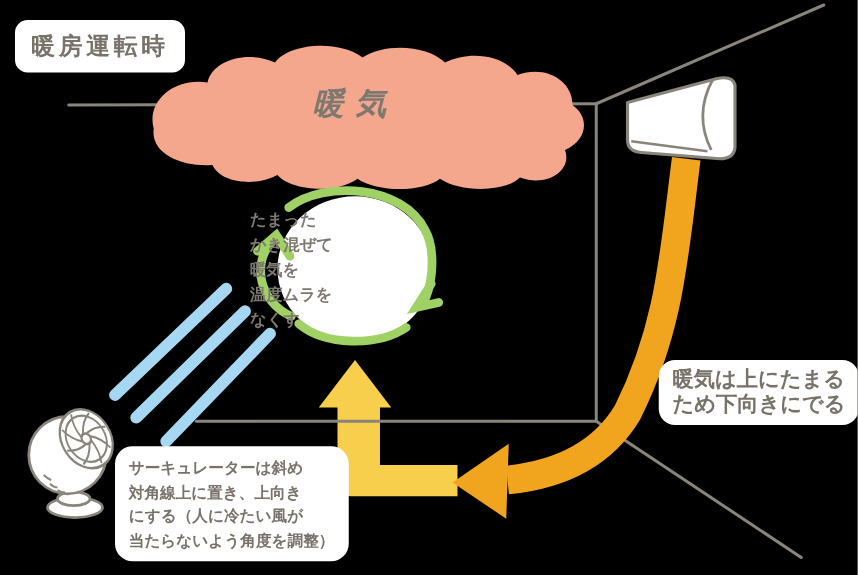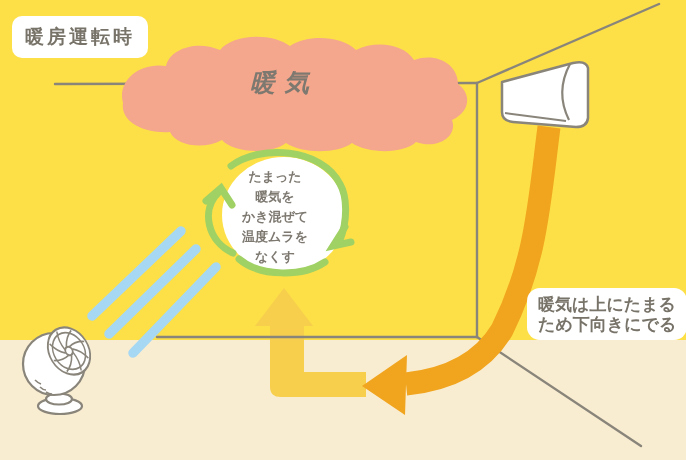--- a/index.html
+++ b/index.html
@@ -3,22 +3,22 @@
 <meta charset="utf-8">
 <style>
   html,body{margin:0;padding:0;}
   body{
     width:686px;height:460px;
     font-family:"DejaVu Sans",sans-serif;
     background:#F9EDD1;
     overflow:hidden;
   }
   .stage{
-    position:relative;width:686px;height:340px;
-    background:#fde047;
+    position:relative;width:686px;height:460px;
+    background:#000000;
     color:#787369;
   }
   .stage svg.art{position:absolute;left:0;top:0;}
   .note-box{
     position:absolute;
     background:#FFFFFF;
     border-radius:12px;
     color:#787369;
     font-weight:700;
   }
@@ -34,21 +34,21 @@
     left:250px;top:66px;
     font-size:25px;
     letter-spacing:9px;
     font-weight:700;
     color:#7d7870;
     font-style:italic;
   }
   .cycle-text{
     position:absolute;
     left:200px;top:167px;width:150px;
-    text-align:center;
+    text-align:left;
     font-size:13px;
     line-height:20px;
     font-weight:700;
     color:#7d7870;
   }
   .ac-note{
     left:527px;top:288px;
     padding:6px 11px;
     font-size:17px;
     line-height:20px;
@@ -160,25 +160,31 @@
   </svg>
 
   <div class="note-box title-box">
     <span>暖房運転時</span>
   </div>
 
   <div class="warm-air-label">暖気</div>
 
   <div class="cycle-text">
     <span class="line">たまった</span>
+    <span class="line">かき混ぜて</span>
     <span class="line">暖気を</span>
-    <span class="line">かき混ぜて</span>
     <span class="line">温度ムラを</span>
     <span class="line">なくす</span>
   </div>
 
   <div class="note-box ac-note">
     <span class="line">暖気は上にたまる</span>
     <span class="line">ため下向きにでる</span>
   </div>
 
+  <div class="note-box fan-note">
+    <span class="line">サーキュレーターは斜め</span>
+    <span class="line">対角線上に置き、上向き</span>
+    <span class="line">にする（人に冷たい風が</span>
+    <span class="line">当たらないよう角度を調整）</span>
+  </div>
 
 </div>
 
 </body></html>

